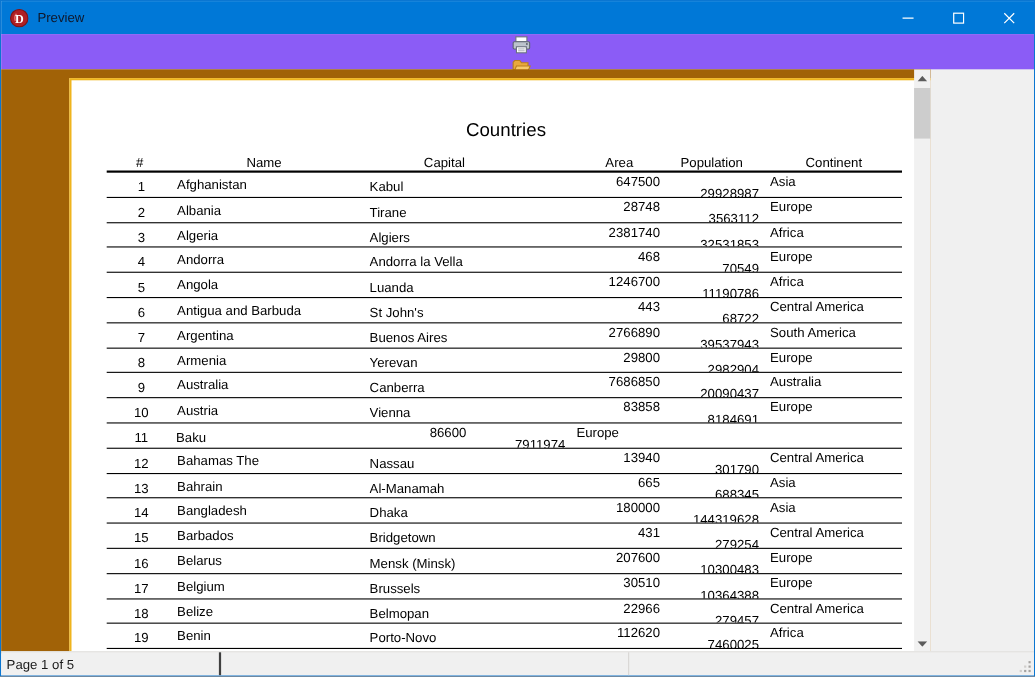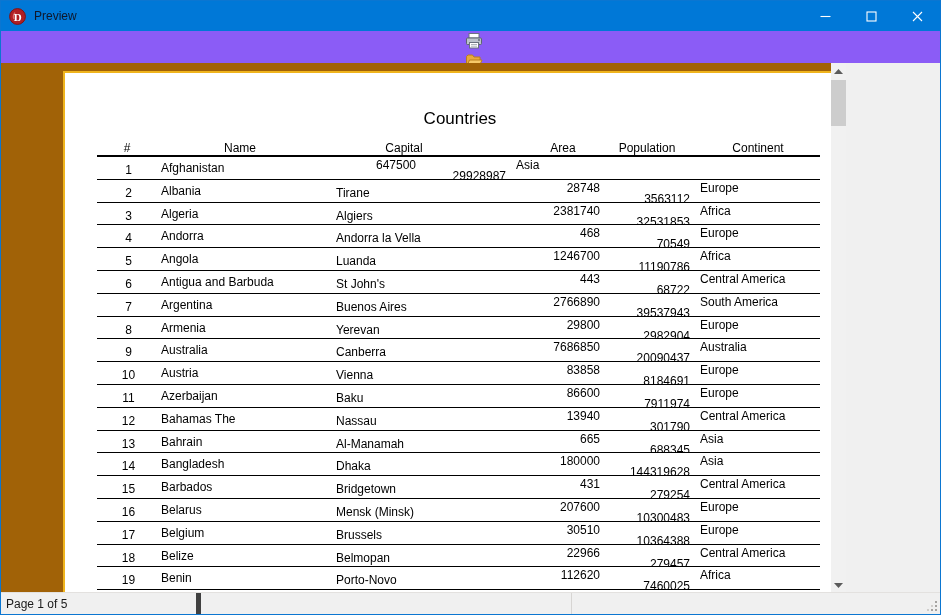--- a/index.html
+++ b/index.html
@@ -67,21 +67,21 @@
   
   .vscroll { position:absolute; right:0; top:0; width:15px; height:531px; background:#f1f1f1; }
   .scroll-arrow { position:absolute; left:0; width:15px; height:17px; display:flex; align-items:center; justify-content:center; }
   .scroll-up { top:0; } .scroll-down { bottom:0; }
   .scroll-thumb { position:absolute; left:0; top:17px; width:15px; height:46px; background:#cdcdcd; }
   
   .statusbar {
     position:absolute; left:0; bottom:0; width:939px; height:22px;
     background:#f0f0f0; border-top:1px solid #e3e1df; display:flex; align-items:center;
   }
-  .status-panel1 { width:200px; height:100%; border-right:5px solid #404040;
+  .status-panel1 { width:200px; height:100%; border-right:2px solid #404040;
     display:flex; align-items:center; padding-left:5px; font-size:12px; color:#1a1a1a; }
   .status-panel2 { width:371px; height:100%; border-right:1px solid #d7d5d3; }
   .status-panel3 { flex:1; height:100%; position:relative; }
   .resize-grip { position:absolute; right:2px; bottom:2px; }
 </style>
 </head>
 <body>
 
 <div class="window">
 
@@ -245,20 +245,21 @@
             <span class="hdr h1">Name</span>
             <span class="hdr h2">Capital</span>
             <span class="hdr h3">Area</span>
             <span class="hdr h4">Population</span>
             <span class="hdr h5">Continent</span>
           </div>
         <div id="table-rows">
             <div class="trow">
               <span class="cell c0">1</span>
               <span class="cell c1">Afghanistan</span>
+              <span class="cell c2">Kabul</span>
               <span class="cell c3">647500</span>
               <span class="cell c4">29928987</span>
               <span class="cell c5">Asia</span>
             </div>
             <div class="trow">
               <span class="cell c0">2</span>
               <span class="cell c1">Albania</span>
               <span class="cell c2">Tirane</span>
               <span class="cell c3">28748</span>
               <span class="cell c4">3563112</span>
@@ -323,21 +324,20 @@
             <div class="trow">
               <span class="cell c0">10</span>
               <span class="cell c1">Austria</span>
               <span class="cell c2">Vienna</span>
               <span class="cell c3">83858</span>
               <span class="cell c4">8184691</span>
               <span class="cell c5">Europe</span>
             </div>
             <div class="trow">
               <span class="cell c0">11</span>
-              <span class="cell c1">Azerbaijan</span>
               <span class="cell c2">Baku</span>
               <span class="cell c3">86600</span>
               <span class="cell c4">7911974</span>
               <span class="cell c5">Europe</span>
             </div>
             <div class="trow">
               <span class="cell c0">12</span>
               <span class="cell c1">Bahamas The</span>
               <span class="cell c2">Nassau</span>
               <span class="cell c3">13940</span>

